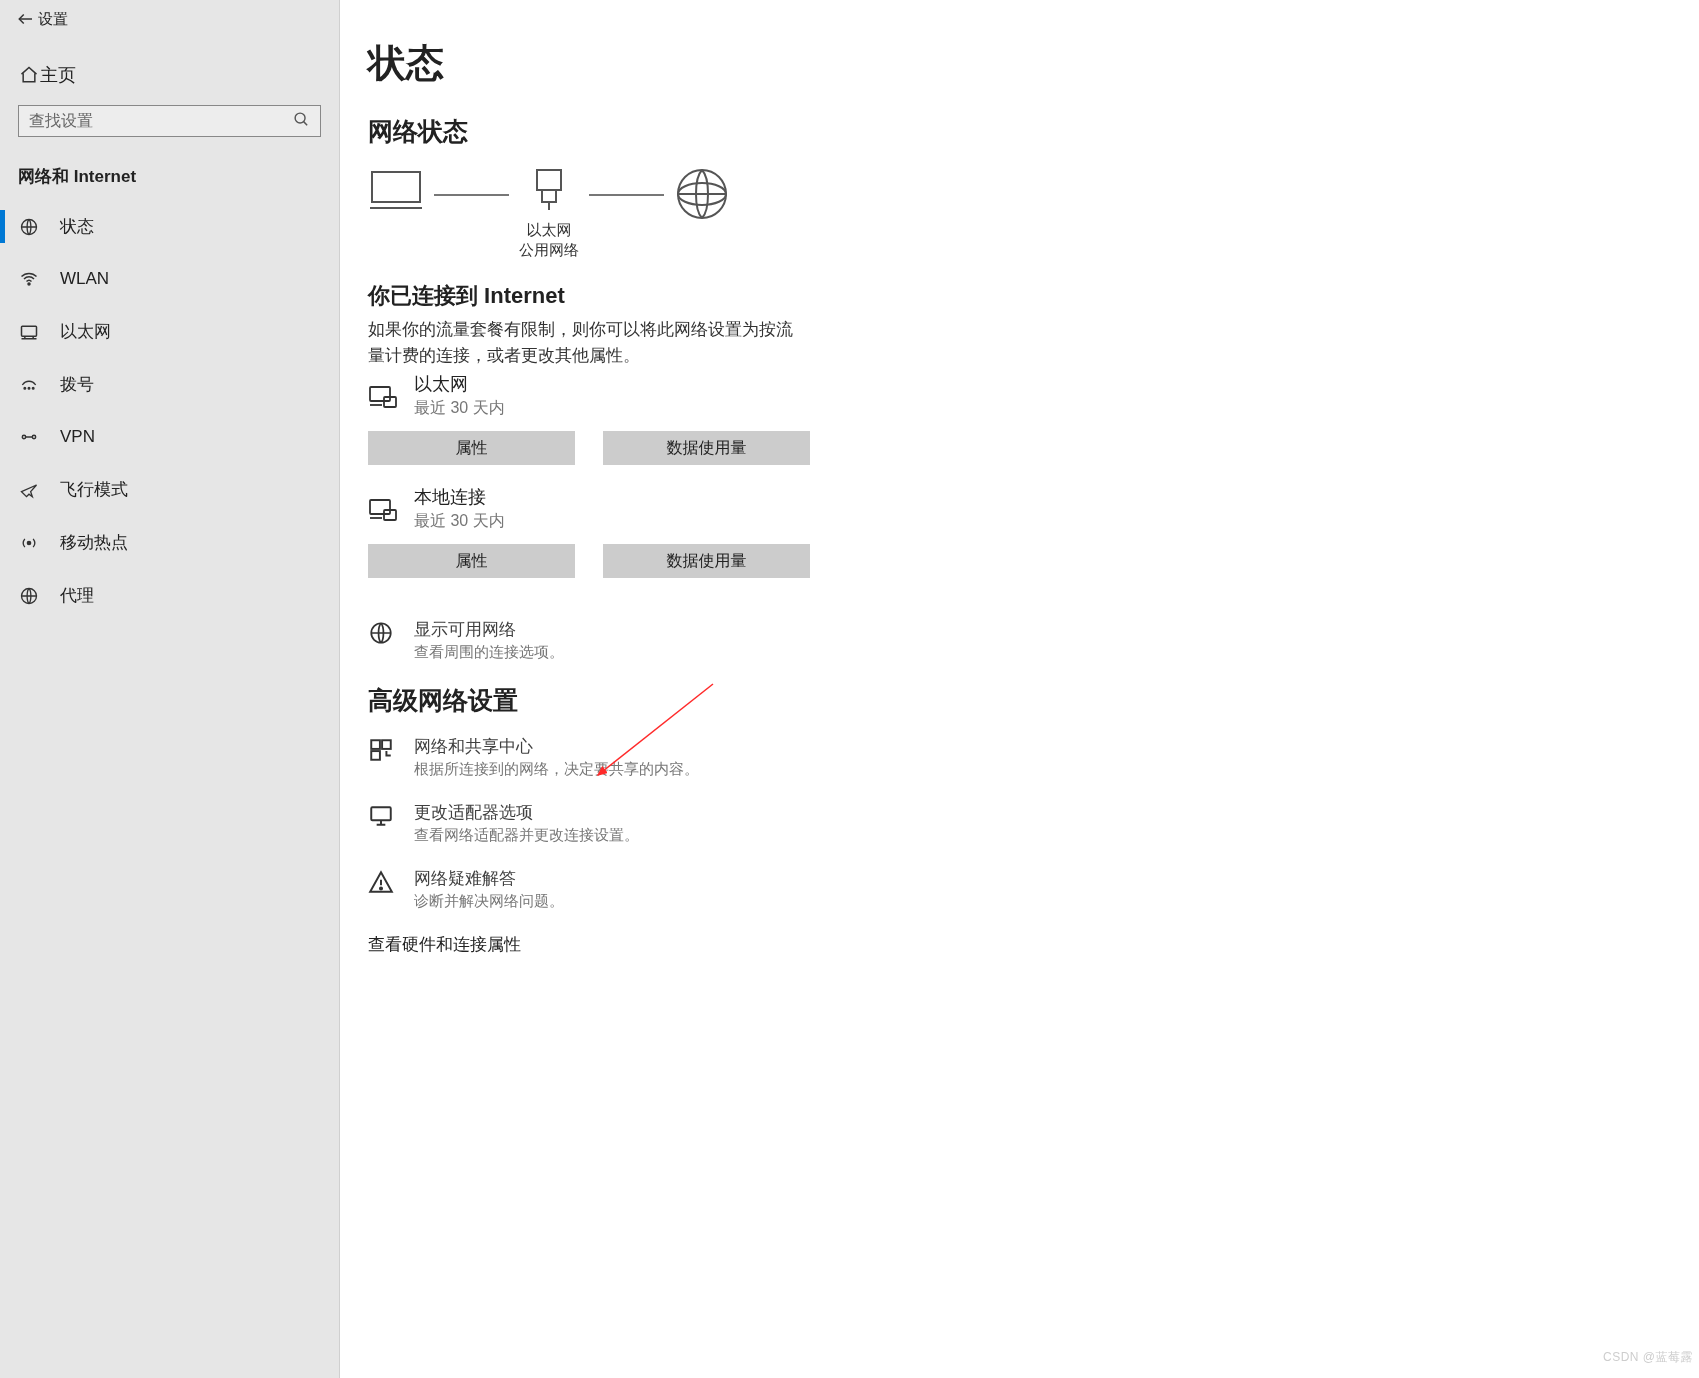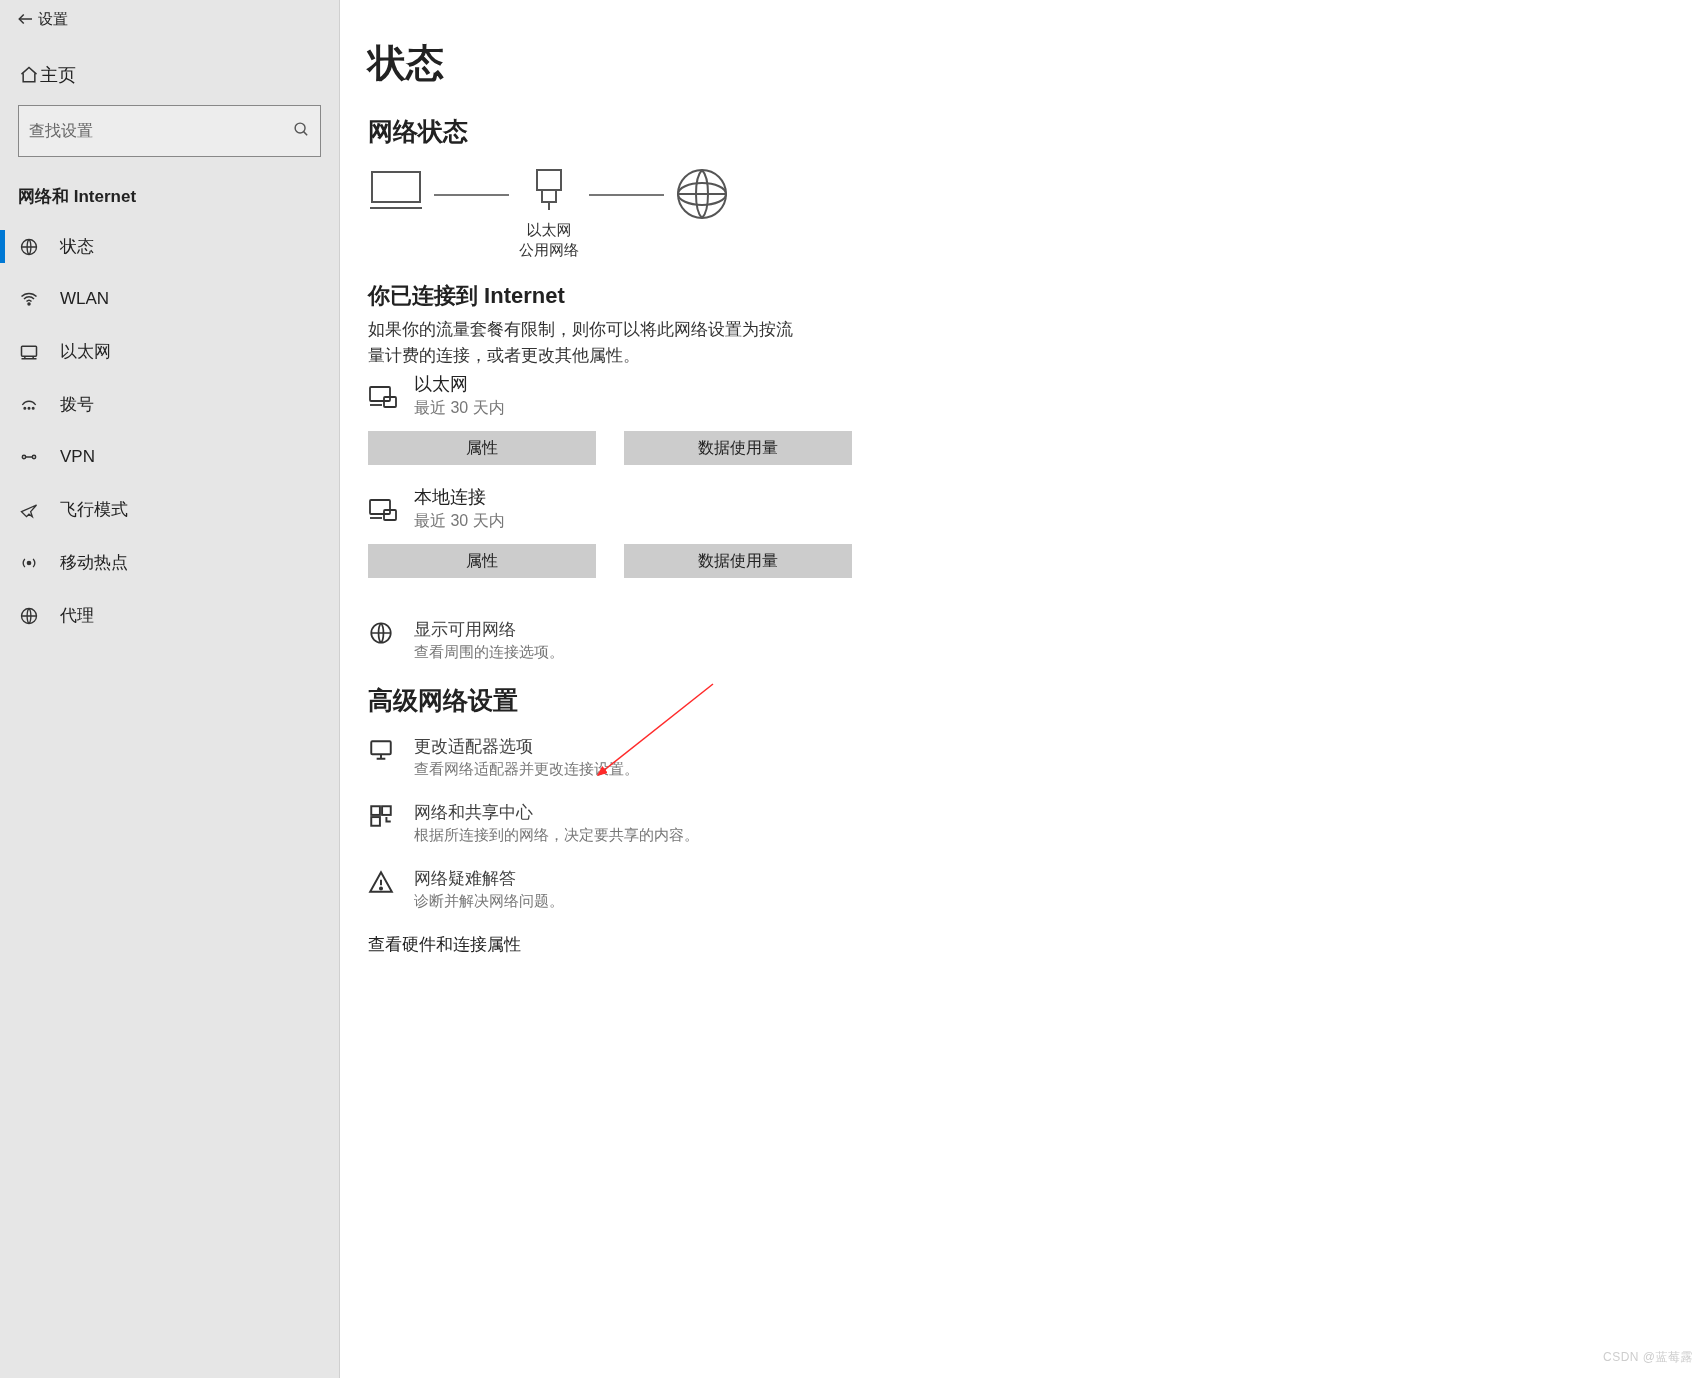--- a/index.html
+++ b/index.html
@@ -37,21 +37,21 @@
   .title-text { font-size: 15px; color: #222; }
   .home-row {
     display: flex;
     align-items: center;
     padding: 25px 18px 12px 18px;
     font-size: 18px;
     color: #222;
   }
   .search-wrap {
     margin: 6px 18px 18px 18px;
-    height: 52px;
+    height: 32px;
     border: 1px solid #888;
     background: #ededed;
     display: flex;
     align-items: center;
     padding: 12px 10px;
   }
   .search-input {
     flex: 1;
     border: none;
     background: transparent;
@@ -124,21 +124,21 @@
     line-height: 1.5;
     max-width: 440px;
     margin-bottom: 4px;
   }
   .conn-block { margin-bottom: 20px; }
   .conn-head { display: flex; align-items: center; gap: 18px; margin-bottom: 12px; }
   .conn-title { font-size: 18px; color: #222; }
   .conn-sub { font-size: 16px; color: #777; margin-top: 2px; }
   .btn-row { display: flex; gap: 28px; }
   .win-btn {
-    width: 228px;
+    width: 207px;
     height: 34px;
     background: #cccccc;
     border: none;
     font-size: 16px;
     color: #222;
     cursor: pointer;
   }
 
   .link-block {
     display: flex;
@@ -380,42 +380,42 @@
       <div class="lt">显示可用网络</div>
       <div class="ld">查看周围的连接选项。</div>
     </div>
   </div>
 
   <h2 class="section-h" style="margin-top:14px">高级网络设置</h2>
 
   <div class="link-block">
     <span class="big-icon">
       <svg viewBox="0 0 24 24" width="26" height="26" fill="none" stroke="#333" stroke-width="1.8">
-        <rect x="3" y="4" width="18" height="12" rx="1"></rect>
-          <path d="M8 20h8M12 16v4"></path>
-      </svg>
-    </span>
-    <div>
-      <div class="lt">更改适配器选项</div>
-      <div class="ld">查看网络适配器并更改连接设置。</div>
-    </div>
-  </div>
-
-  <div class="link-block">
-    <span class="big-icon">
-      <svg viewBox="0 0 24 24" width="26" height="26" fill="none" stroke="#333" stroke-width="1.8">
         <rect x="3" y="3" width="8" height="8"></rect>
           <rect x="13" y="3" width="8" height="8"></rect>
           <rect x="3" y="13" width="8" height="8"></rect>
           <path d="M17 13v4h4"></path>
       </svg>
     </span>
     <div>
       <div class="lt">网络和共享中心</div>
       <div class="ld">根据所连接到的网络，决定要共享的内容。</div>
+    </div>
+  </div>
+
+  <div class="link-block">
+    <span class="big-icon">
+      <svg viewBox="0 0 24 24" width="26" height="26" fill="none" stroke="#333" stroke-width="1.8">
+        <rect x="3" y="4" width="18" height="12" rx="1"></rect>
+          <path d="M8 20h8M12 16v4"></path>
+      </svg>
+    </span>
+    <div>
+      <div class="lt">更改适配器选项</div>
+      <div class="ld">查看网络适配器并更改连接设置。</div>
     </div>
   </div>
 
   <div class="link-block">
     <span class="big-icon">
       <svg viewBox="0 0 24 24" width="26" height="26" fill="none" stroke="#333" stroke-width="1.8">
         <path d="M12 3L2 21h20L12 3z"></path>
           <path d="M12 10v5"></path>
           <circle cx="12" cy="18" r="1" fill="#333"></circle>
       </svg>

